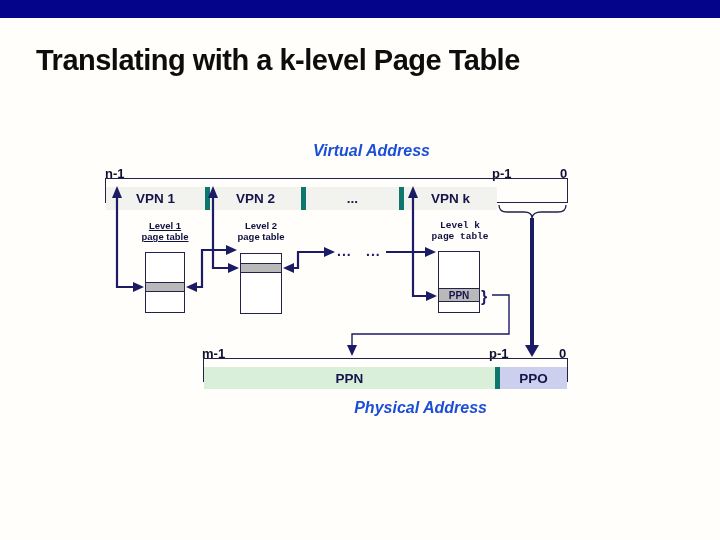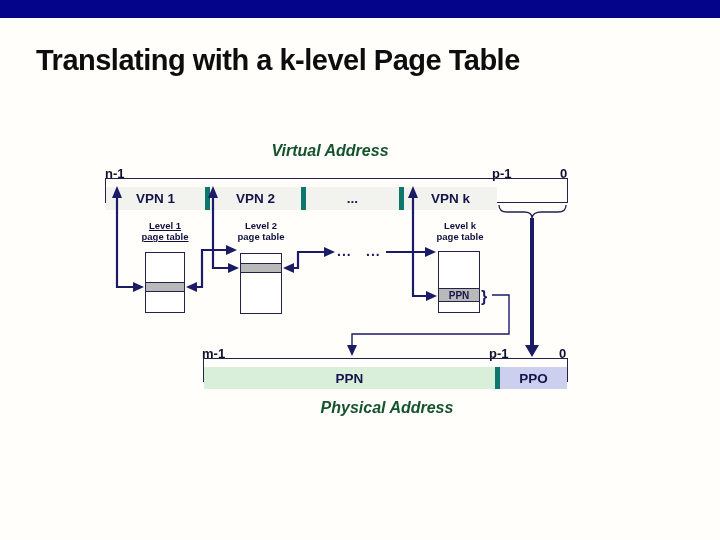--- a/index.html
+++ b/index.html
@@ -2,21 +2,21 @@
 <html><head>
 <meta charset="utf-8">
 <style>
   html,body{margin:0;padding:0;}
   body{width:720px;height:540px;font-family:"Liberation Sans",sans-serif;}
   .slide{position:relative;width:720px;height:540px;background:#fffefa;overflow:hidden;padding-left:48px;}
   .banner{position:absolute;left:0;top:0;width:720px;height:18px;background:#04048b;}
   .title{position:absolute;left:36px;top:44px;font-size:29px;font-weight:bold;
          color:#0d0d0d;letter-spacing:-0.5px;white-space:nowrap;}
   .addr-heading{position:absolute;font-size:16px;font-weight:bold;font-style:italic;
-                color:#14532d;text-align:center;width:200px;}
+                color:#1d4ed8;text-align:right;width:200px;}
   .va-heading{left:230px;top:142px;}
   .pa-heading{left:287px;top:399px;}
   .bit-label{position:absolute;font-size:13px;font-weight:bold;color:#101030;white-space:nowrap;}
   .addr-bar{position:absolute;display:flex;border:1px solid #22224a;box-sizing:border-box;}
   .va-bar{left:105px;top:178px;width:463px;height:25px;}
   .pa-bar{left:203px;top:358px;width:365px;height:24px;}
   .seg{height:100%;box-sizing:border-box;display:flex;align-items:center;justify-content:center;
        font-size:13.5px;font-weight:bold;color:#14144a;background:#f2f2ef;margin-top:8px;}
   .seg + .seg{border-left:5px solid #0f766e;}
   .seg.lavender{background:#ccd0ee;}
@@ -52,21 +52,21 @@
   </div>
 
   <div class="pt-label" style="left:130px;top:220px;text-decoration:underline;">
     <div>Level 1</div>
     <div>page table</div>
   </div>
   <div class="pt-label" style="left:226px;top:220px;">
     <div>Level 2</div>
     <div>page table</div>
   </div>
-  <div class="pt-label" style="left:425px;top:220px;">
+  <div class="pt-label" style="left:425px;top:220px;font-family:Liberation Mono, monospace;">
     <div>Level k</div>
     <div>page table</div>
   </div>
 
   <div class="pt-box" style="left:145px;top:252px;width:40px;height:61px;">
     <div class="pt-entry" style="top:29px;height:10px;"></div>
   </div>
   <div class="pt-box" style="left:240px;top:253px;width:42px;height:61px;">
     <div class="pt-entry" style="top:9px;height:10px;"></div>
   </div>

